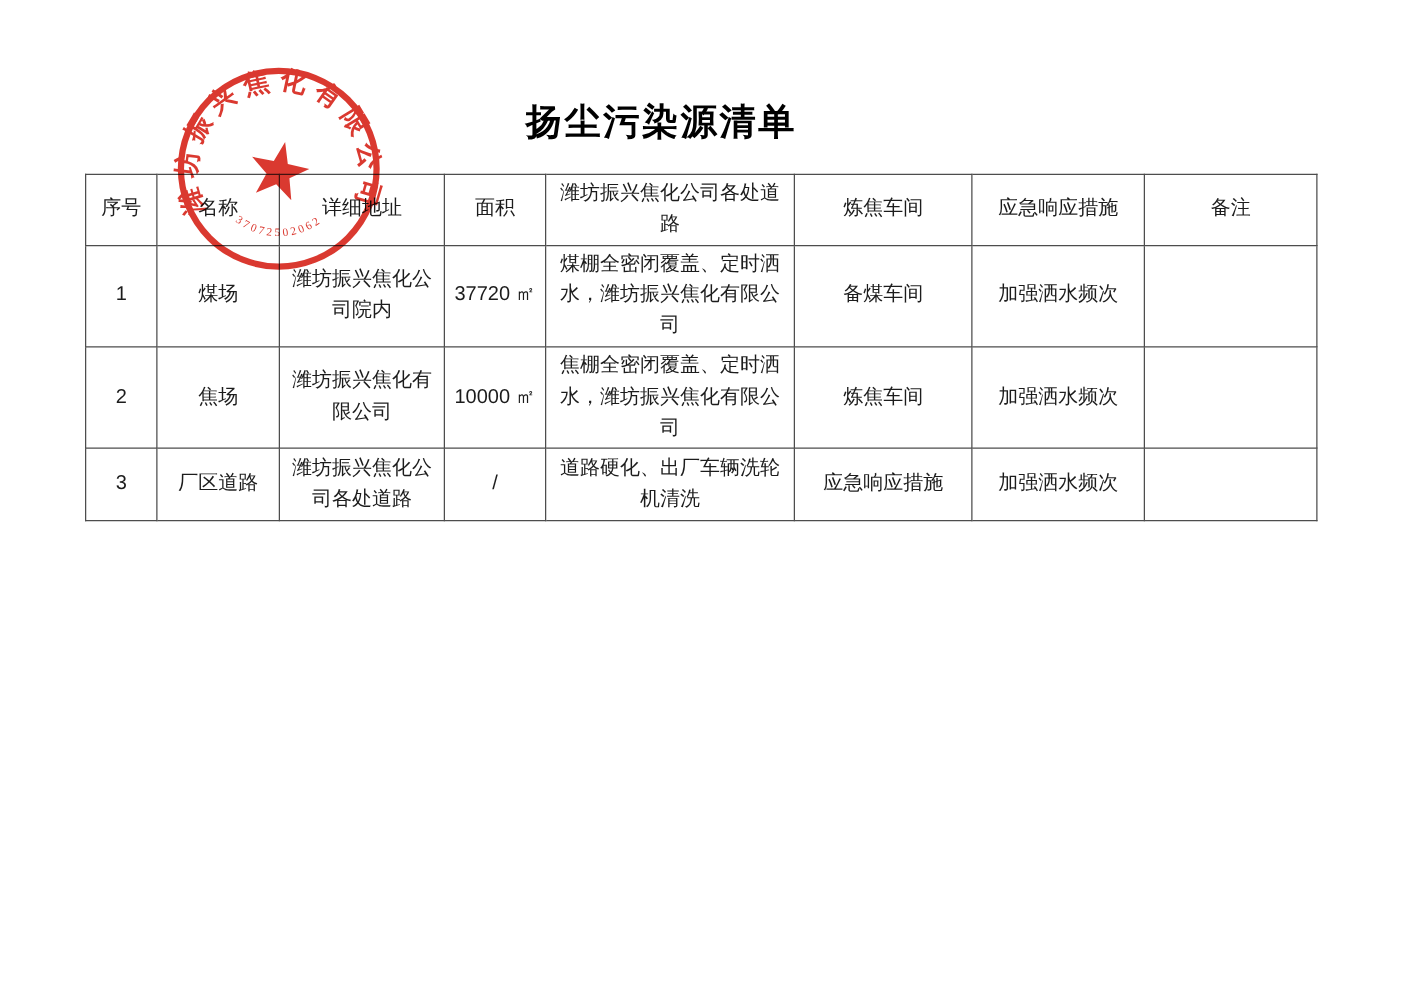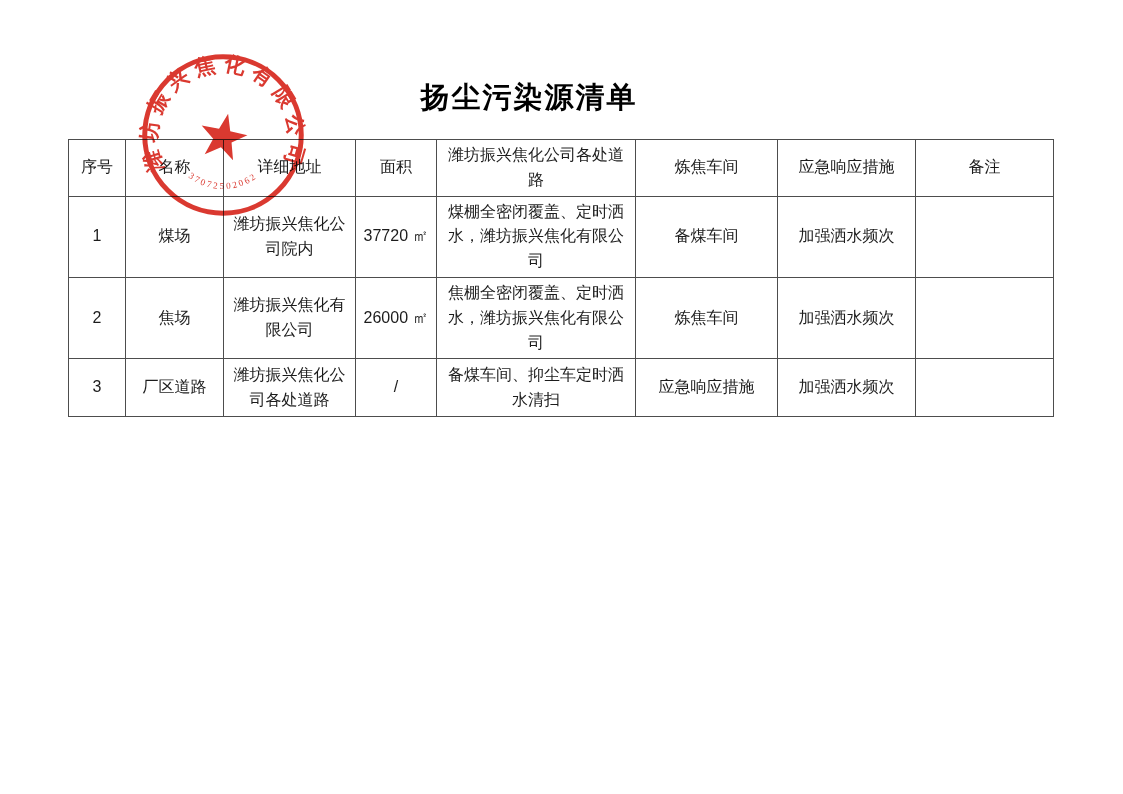--- a/index.html
+++ b/index.html
@@ -73,32 +73,32 @@
         <td>37720 ㎡</td>
         <td>煤棚全密闭覆盖、定时洒水，潍坊振兴焦化有限公司</td>
         <td>备煤车间</td>
         <td>加强洒水频次</td>
         <td></td>
       </tr>
       <tr>
         <td>2</td>
         <td>焦场</td>
         <td>潍坊振兴焦化有限公司</td>
-        <td>26000 ㎡</td>
+        <td>10000 ㎡</td>
         <td>焦棚全密闭覆盖、定时洒水，潍坊振兴焦化有限公司</td>
         <td>炼焦车间</td>
         <td>加强洒水频次</td>
         <td></td>
       </tr>
       <tr>
         <td>3</td>
         <td>厂区道路</td>
         <td>潍坊振兴焦化公司各处道路</td>
         <td>/</td>
-        <td>备煤车间、抑尘车定时洒水清扫</td>
+        <td>道路硬化、出厂车辆洗轮机清洗</td>
         <td>应急响应措施</td>
         <td>加强洒水频次</td>
         <td></td>
       </tr>
     </tbody>
 </table>
 
 <div class="seal">
   <svg viewBox="0 0 200 200">
     <g fill="none" stroke="#d7281e">

